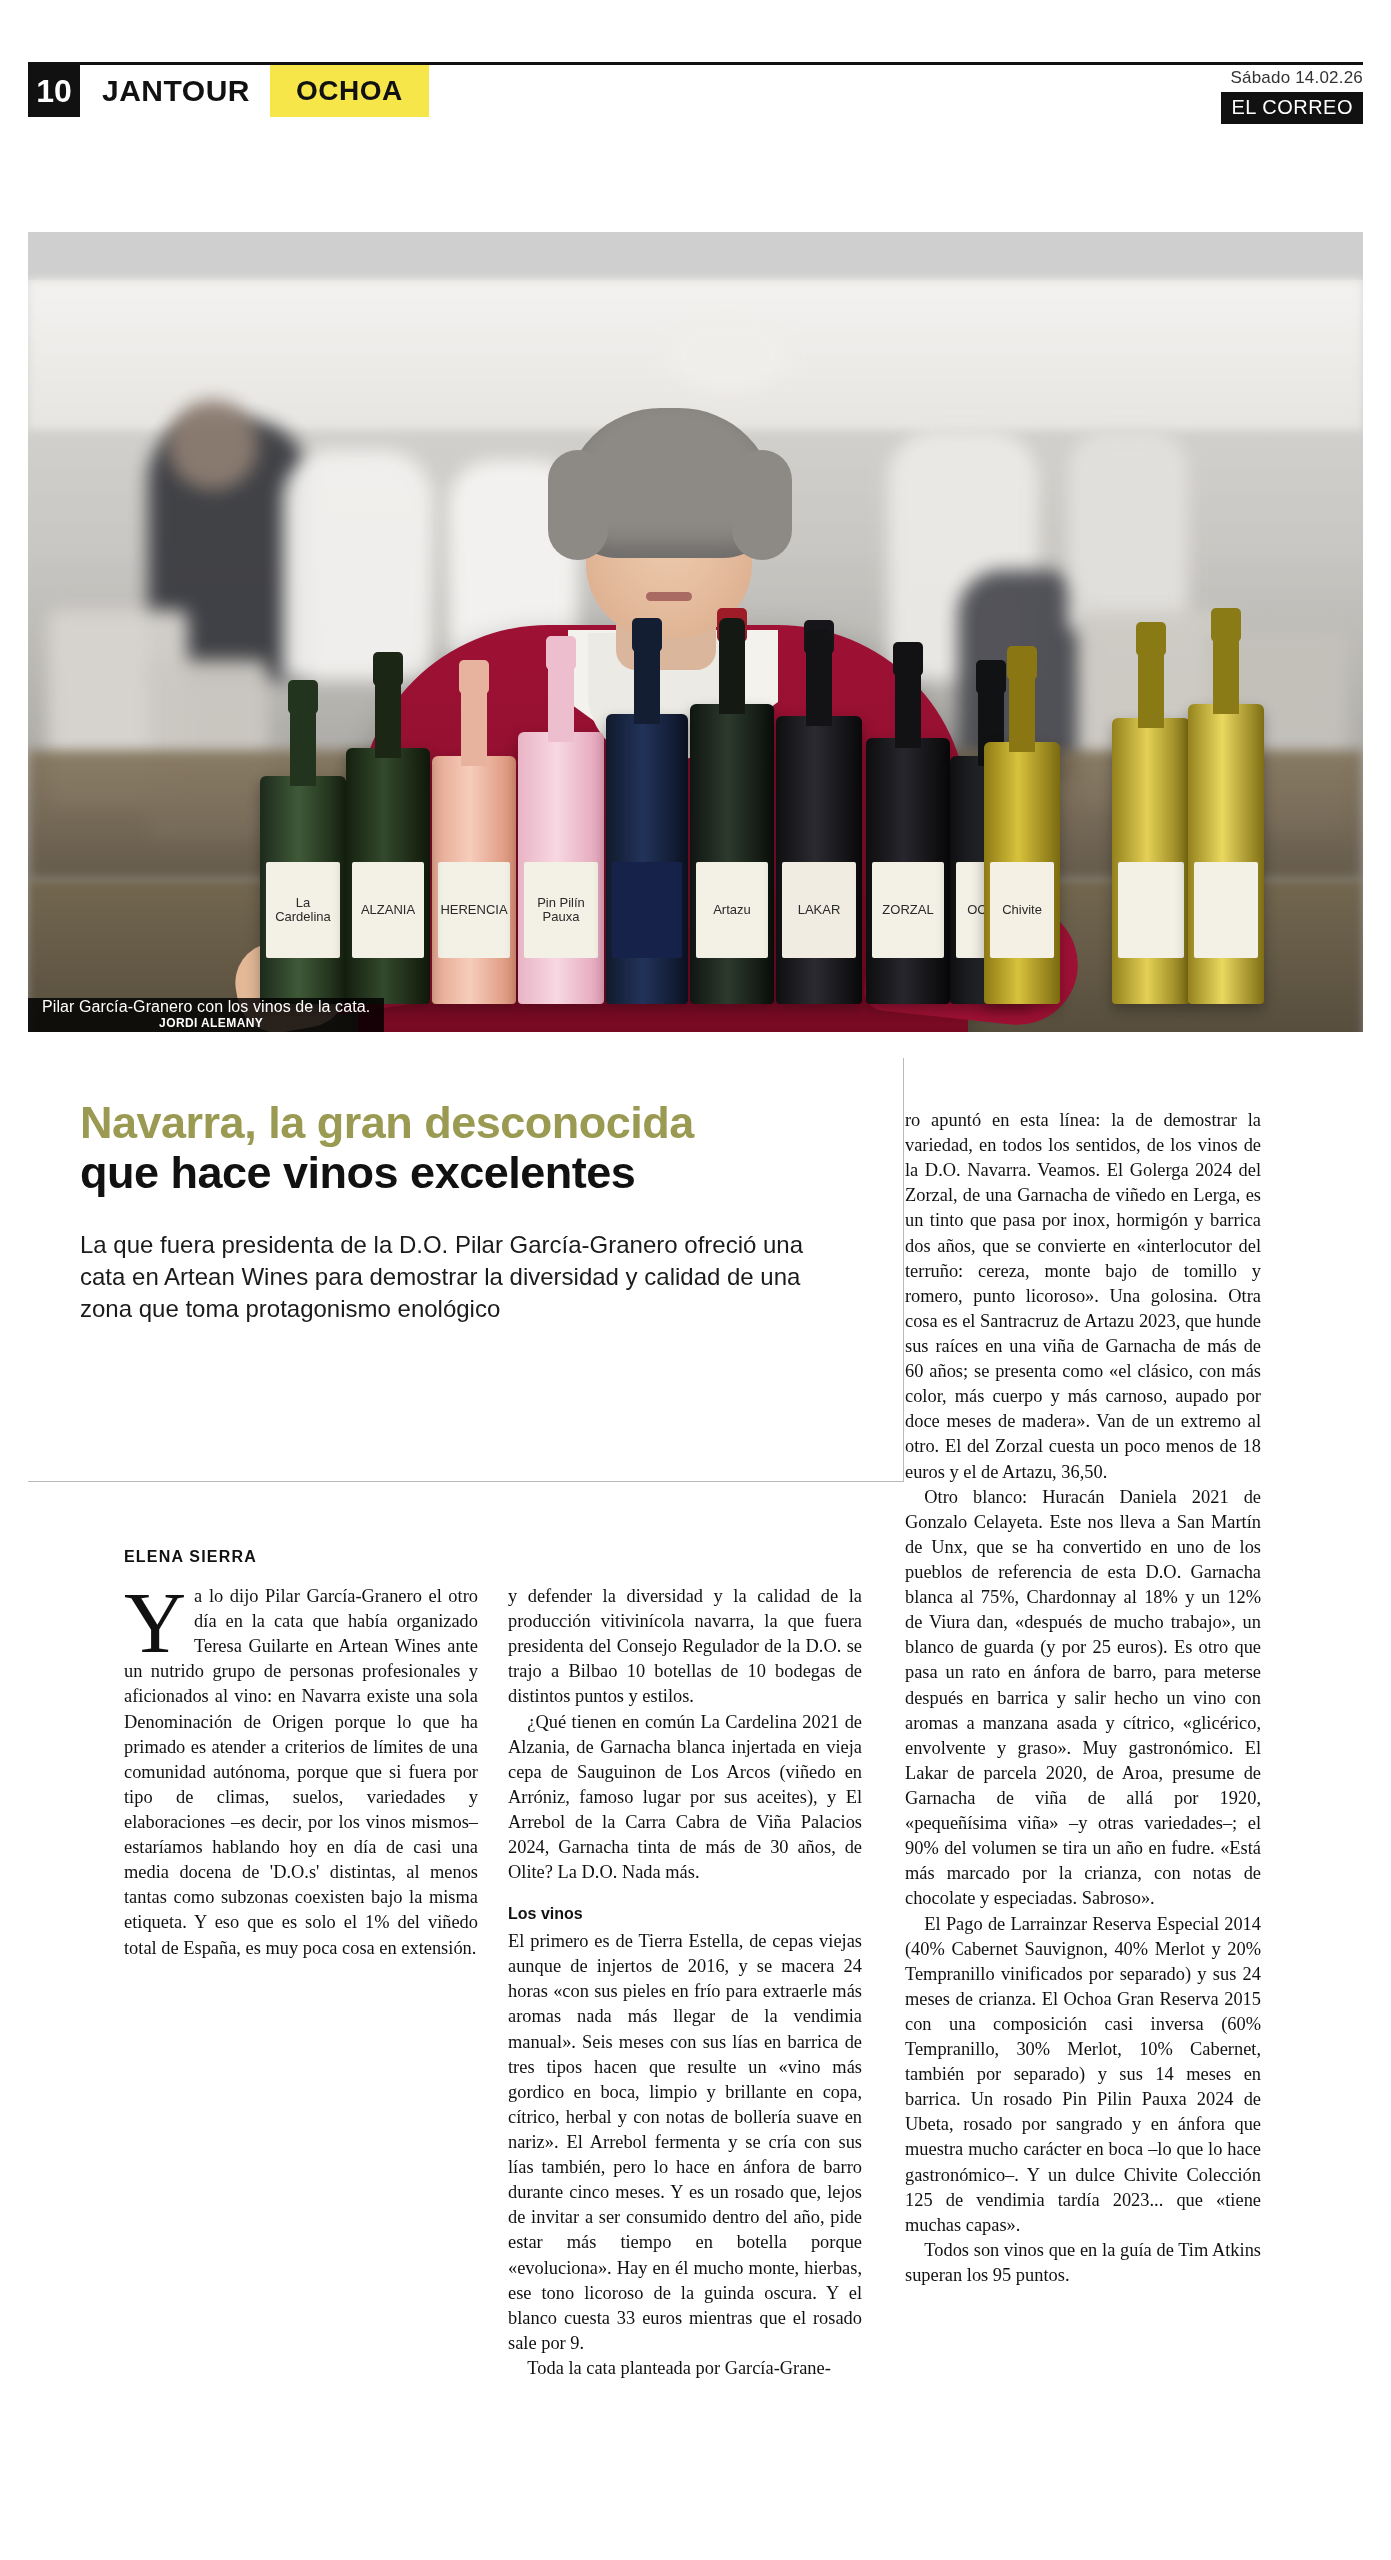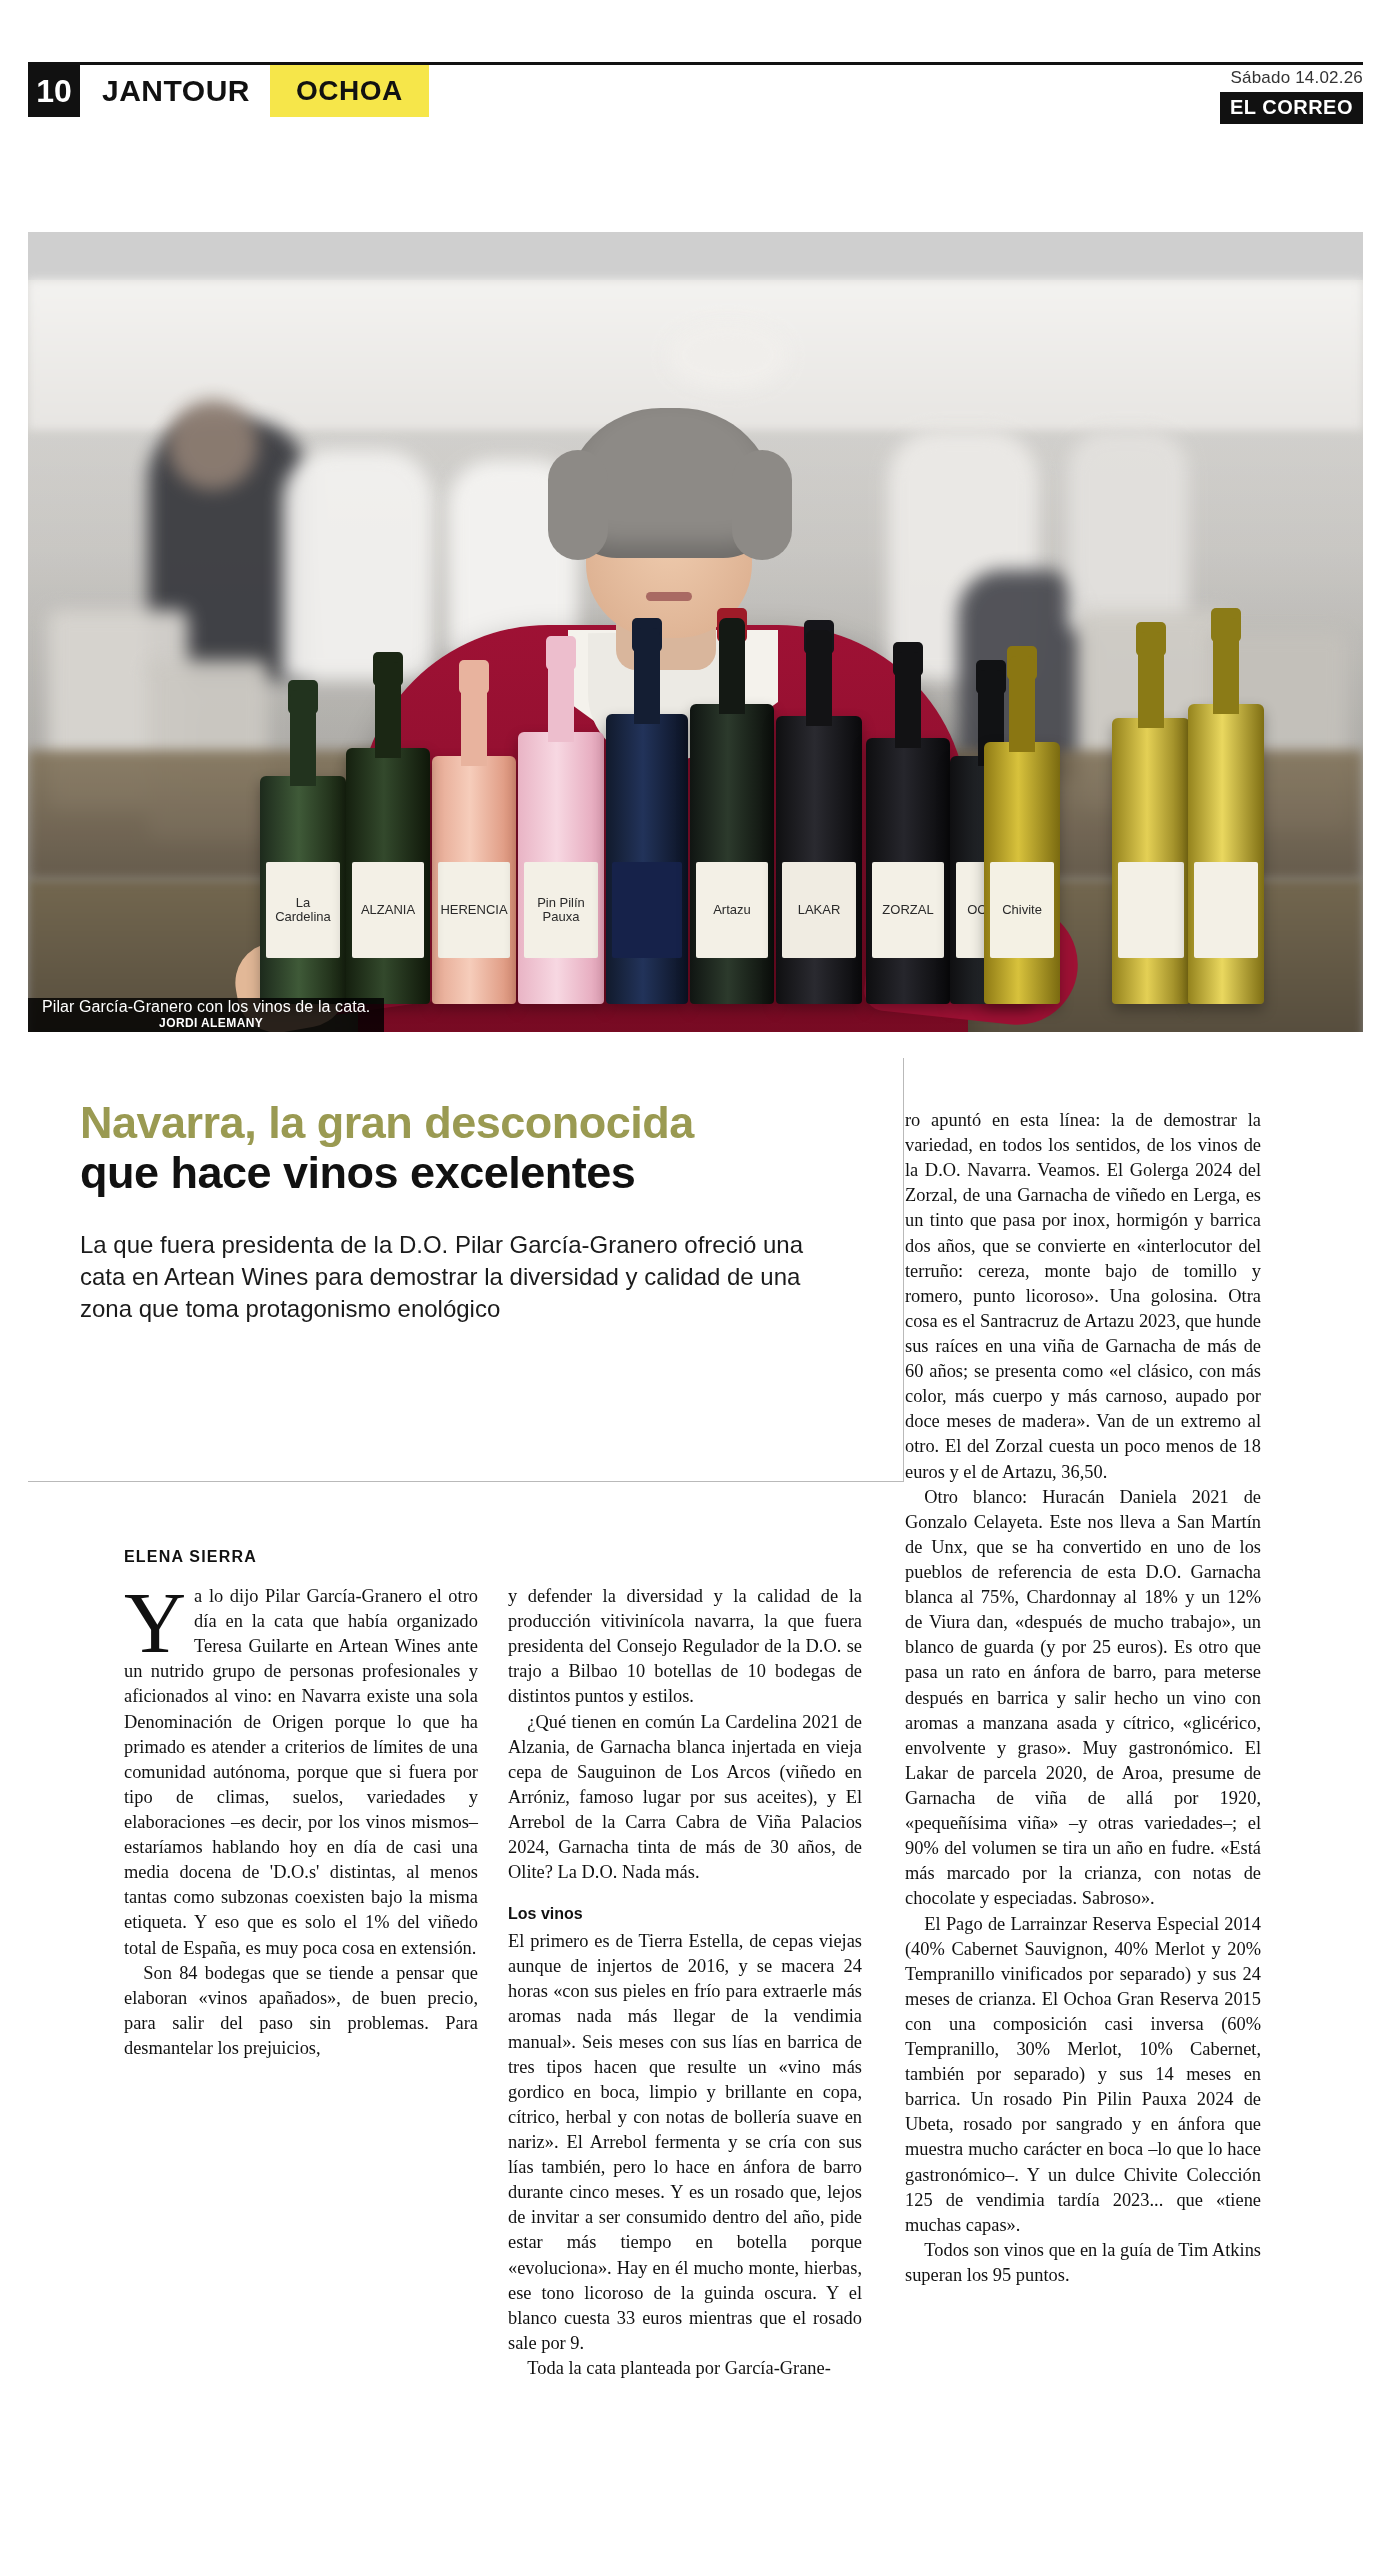--- a/index.html
+++ b/index.html
@@ -92,21 +92,21 @@
   .mast-date {
     font-size: 17px;
     color: #333;
     letter-spacing: 0.2px;
   }
   .mast-brand {
     margin-top: 4px;
     display: inline-block;
     background: #111;
     color: #fff;
-    font-weight: bold;
+    font-weight: normal;
     font-size: 20px;
     padding: 4px 10px 5px 10px;
     letter-spacing: 0.5px;
   }
 
   
   .photo-wrap {
     position: absolute;
     left: 28px;
     top: 232px;
@@ -529,21 +529,20 @@
       <span class="l1">Navarra, la gran desconocida</span>
       <span class="l2">que hace vinos excelentes</span>
     </div>
     <div class="standfirst">La que fuera presidenta de la D.O. Pilar García-Granero ofreció una cata en Artean Wines para demostrar la diversidad y calidad de una zona que toma protagonismo enológico</div>
   </div>
 
   <div class="byline">ELENA SIERRA</div>
 
   <div class="col col-1">
     <p class="first dropcap-para"><span class="dropcap">Y</span><span>a lo dijo Pilar García-Granero el otro día en la cata que había organizado Teresa Guilarte en Artean Wines ante un nutrido grupo de personas profesionales y aficionados al vino: en Navarra existe una sola Denominación de Origen porque lo que ha primado es atender a criterios de límites de una comunidad autónoma, porque que si fuera por tipo de climas, suelos, variedades y elaboraciones –es decir, por los vinos mismos– estaríamos hablando hoy en día de casi una media docena de 'D.O.s' distintas, al menos tantas como subzonas coexisten bajo la misma etiqueta. Y eso que es solo el 1% del viñedo total de España, es muy poca cosa en extensión.</span></p>
-    <p>Son 84 bodegas que se tiende a pensar que elaboran «vinos apañados», de buen precio, para salir del paso sin problemas. Para desmantelar los prejuicios,</p>
   </div>
 
   <div class="col col-2">
     <p class="first">y defender la diversidad y la calidad de la producción vitivinícola navarra, la que fuera presidenta del Consejo Regulador de la D.O. se trajo a Bilbao 10 botellas de 10 bodegas de distintos puntos y estilos.</p>
     <p>¿Qué tienen en común La Cardelina 2021 de Alzania, de Garnacha blanca injertada en vieja cepa de Sauguinon de Los Arcos (viñedo en Arróniz, famoso lugar por sus aceites), y El Arrebol de la Carra Cabra de Viña Palacios 2024, Garnacha tinta de más de 30 años, de Olite? La D.O. Nada más.</p>
     <h3>Los vinos</h3>
     <p class="first">El primero es de Tierra Estella, de cepas viejas aunque de injertos de 2016, y se macera 24 horas «con sus pieles en frío para extraerle más aromas nada más llegar de la vendimia manual». Seis meses con sus lías en barrica de tres tipos hacen que resulte un «vino más gordico en boca, limpio y brillante en copa, cítrico, herbal y con notas de bollería suave en nariz». El Arrebol fermenta y se cría con sus lías también, pero lo hace en ánfora de barro durante cinco meses. Y es un rosado que, lejos de invitar a ser consumido dentro del año, pide estar más tiempo en botella porque «evoluciona». Hay en él mucho monte, hierbas, ese tono licoroso de la guinda oscura. Y el blanco cuesta 33 euros mientras que el rosado sale por 9.</p>
     <p>Toda la cata planteada por García-Grane-</p>
   </div>
 

